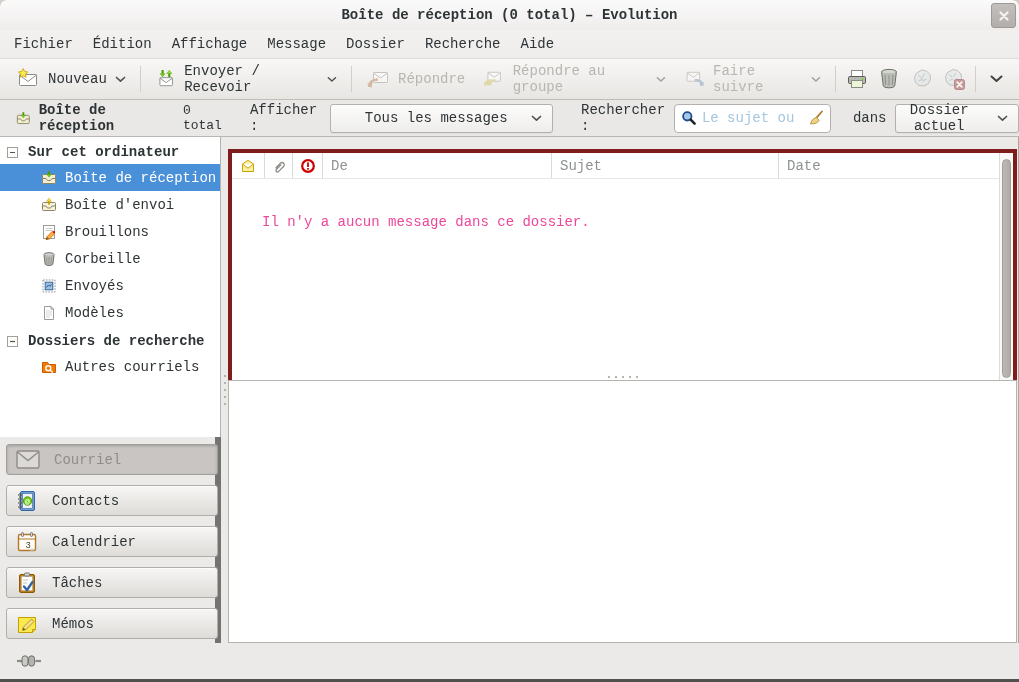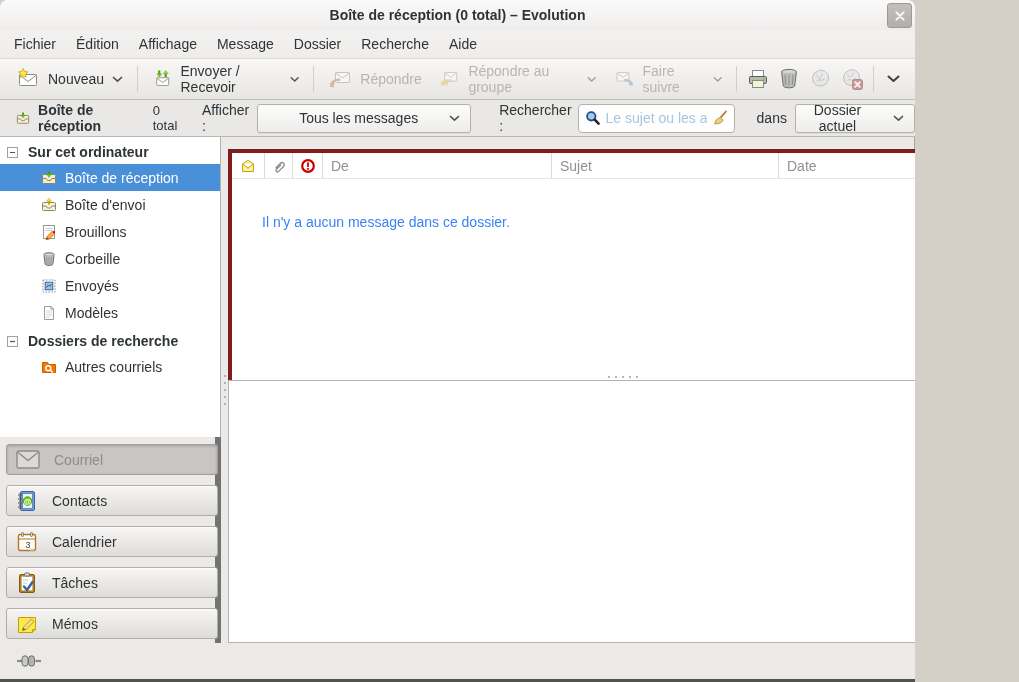--- a/index.html
+++ b/index.html
@@ -1,18 +1,18 @@
 <!DOCTYPE html>
 <html><head>
 <meta charset="utf-8">
 <style>
   html,body { margin:0; padding:0; background:#d4d0c8; }
   #win {
-    position:relative; width:915px; height:682px; overflow:hidden;
-    background:#ebeae9; font-family:Liberation Sans, sans-serif;
+    position:relative; width:1019px; height:682px; overflow:hidden;
+    background:#ebeae9; font-family:Liberation Mono, monospace;
     font-size:14px; color:#2e3436; border-radius:6px 6px 0 0;
     box-shadow: inset 0 0 0 1px #a9a6a2;
   }
   
   .titlebar { position:absolute; top:0; left:0; right:0; height:30px;
     background:linear-gradient(#fbfafa,#efedec); border-radius:6px 6px 0 0; }
   .title { text-align:center; line-height:31px; font-weight:bold; font-size:14px; }
   .close-btn { position:absolute; right:3px; top:3px; width:25px; height:25px;
     background:linear-gradient(#c2bfbc,#b1aeab); border:1px solid #9d9a96; border-radius:3px;
     display:flex; align-items:center; justify-content:center; box-sizing:border-box; }
@@ -70,21 +70,21 @@
   .vsplit { position:absolute; left:221px; top:137px; width:7px; height:506px;
     display:flex; flex-direction:column; align-items:center; justify-content:center; gap:5px; }
   .listpane { position:absolute; left:228px; top:149px; width:789px; height:236px;
     background:#fff; border:4px solid #7f1d1d; box-sizing:border-box; }
   .list-header { position:absolute; top:0; left:0; right:13px; height:25px; display:flex;
     border-bottom:1px solid #e8e6e3; }
   .hcol { border-right:1px solid #dcdad7; display:flex; align-items:center;
     color:#8e9192; box-sizing:border-box; }
   .hcol-icon { justify-content:center; }
   .hcol-text { padding-left:8px; }
-  .empty-msg { position:absolute; left:30px; top:61px; color:#3b82f6; }
+  .empty-msg { position:absolute; left:30px; top:61px; color:#ec4899; }
   .scrollbar { position:absolute; right:0; top:0; bottom:0; width:13px;
     border-left:1px solid #dedcd9; background:#f9f9f8; }
   .thumb { position:absolute; left:2px; right:2px; top:6px; bottom:3px;
     background:linear-gradient(90deg,#bbb8b5,#aeaba8); border:1px solid #a19e9a; border-radius:5px; }
   .hsplit { position:absolute; left:228px; top:373px; width:789px; height:7px;
     display:flex; align-items:center; justify-content:center; gap:5px; }
   .dot { width:2px; height:2px; border-radius:50%; background:#a19e9a; }
   .preview { position:absolute; left:228px; top:380px; width:789px; height:263px;
     background:#fff; border:1px solid #b6b3af; box-sizing:border-box; }
   

